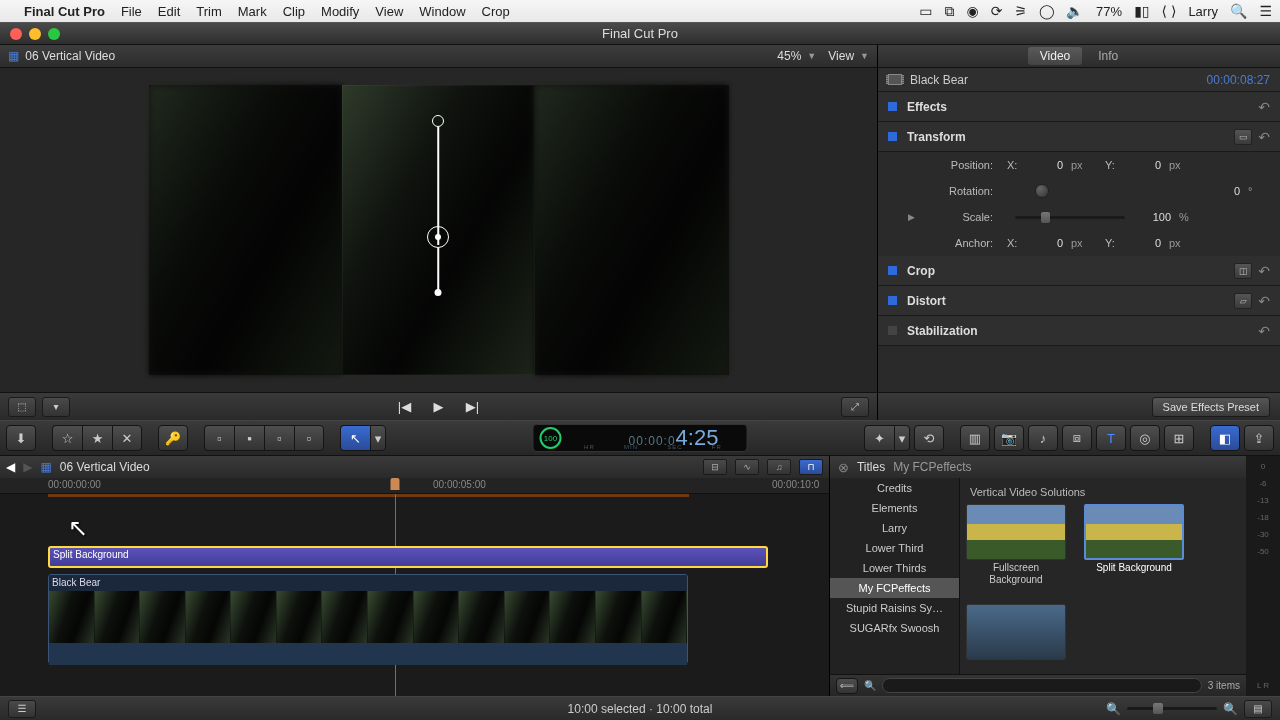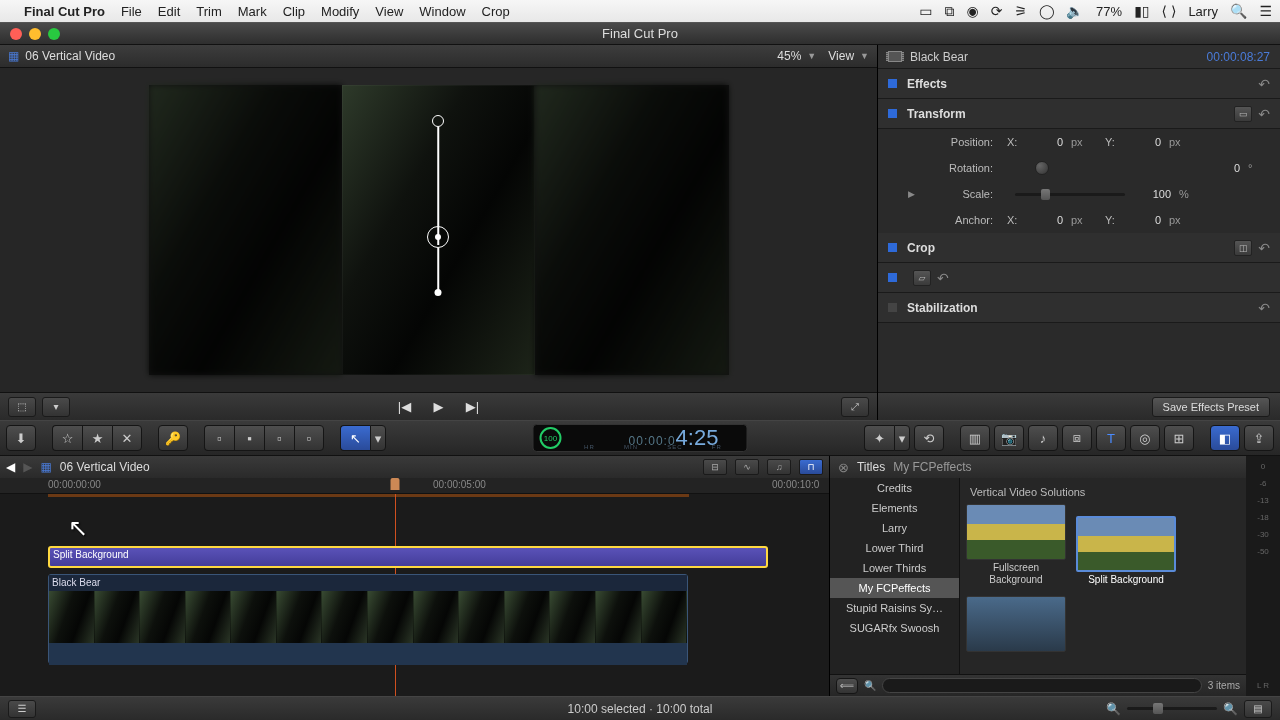--- a/index.html
+++ b/index.html
@@ -120,21 +120,21 @@
 .br-head { height:22px; background:linear-gradient(#3a3a3a,#2a2a2a); display:flex; align-items:center; padding:0 8px; gap:8px; color:#ddd; }
 .br-head .close { color:#888; font-size:13px; }
 .br-head .title { font-weight:400; }
 .br-head .sub { color:#999; }
 .br-body { flex:1; display:flex; }
 .br-list { width:130px; background:#222; border-right:1px solid #111; overflow:hidden;text-align:center; }
 .br-item { padding:4px 8px; font-size:11px; color:#ccc; white-space:nowrap; overflow:hidden; text-overflow:ellipsis; }
 .br-item.sel { background:#555; color:#fff; }
 .br-main { flex:1; padding:6px; }
 .br-cat { font-size:11px; color:#bbb; margin:2px 4px 6px; }
-.br-thumbs { display:flex; gap:10px; flex-wrap:wrap;align-items:flex-end; }
+.br-thumbs { display:flex; gap:18px; flex-wrap:wrap; }
 .br-th { width:100px; }
 .br-th .img { width:100px; height:56px; background:linear-gradient(#6a8bb5 0%,#6a8bb5 35%,#c9b54a 35%,#c9b54a 65%,#3a5a2a 65%); border:1px solid #333; border-radius:2px; }
 .br-th.sel .img { border:2px solid #5a8bd8; }
 .br-th .cap { text-align:center; font-size:10px; color:#ccc; margin-top:2px; line-height:1.2; }
 .br-th.sel .cap { color:#fff; }
 .br-foot { height:22px; background:linear-gradient(#333,#262626); display:flex; align-items:center; padding:0 6px; gap:6px; border-top:1px solid #111; }
 .br-foot .search { flex:1; height:15px; background:#1a1a1a; border:1px solid #444; border-radius:8px; }
 .br-foot .count { font-size:10px; color:#aaa; }
 
 .meters { width:34px; background:#1a1a1a; display:flex; flex-direction:column; align-items:center; padding:6px 2px; font-size:8px; color:#666; gap:8px; }
@@ -219,20 +219,24 @@
       <div class="transport">
         <div class="trans-btn">|◀</div>
         <div class="trans-btn">▶</div>
         <div class="trans-btn">▶|</div>
       </div>
       <div class="square-btn fs">⤢</div>
     </div>
   </div>
 
   <div class="inspector">
+    <div class="insp-tabs">
+      <div class="itab active">Video</div>
+      <div class="itab">Info</div>
+    </div>
     <div class="insp-title">
       <div class="filmstrip-icn"></div>
       <span>Black Bear</span>
       <span class="spacer"></span>
       <span class="tc">00:00:08:27</span>
     </div>
 
     <div class="insp-sec">
       <div class="sq"></div>
       <span class="lbl">Effects</span>
@@ -281,20 +285,21 @@
     </div>
 
     <div class="insp-sec">
       <div class="sq"></div>
       <span class="lbl">Crop</span>
       <div class="secbtn">◫</div>
       <span class="reset">↶</span>
     </div>
     <div class="insp-sec">
       <div class="sq"></div>
+      <span class="lbl">Distort</span>
       <div class="secbtn">▱</div>
       <span class="reset">↶</span>
     </div>
     <div class="insp-sec">
       <div class="sq" style="background:#444"></div>
       <span class="lbl">Stabilization</span>
       <span class="reset">↶</span>
     </div>
 
     <div style="flex:1"></div>

